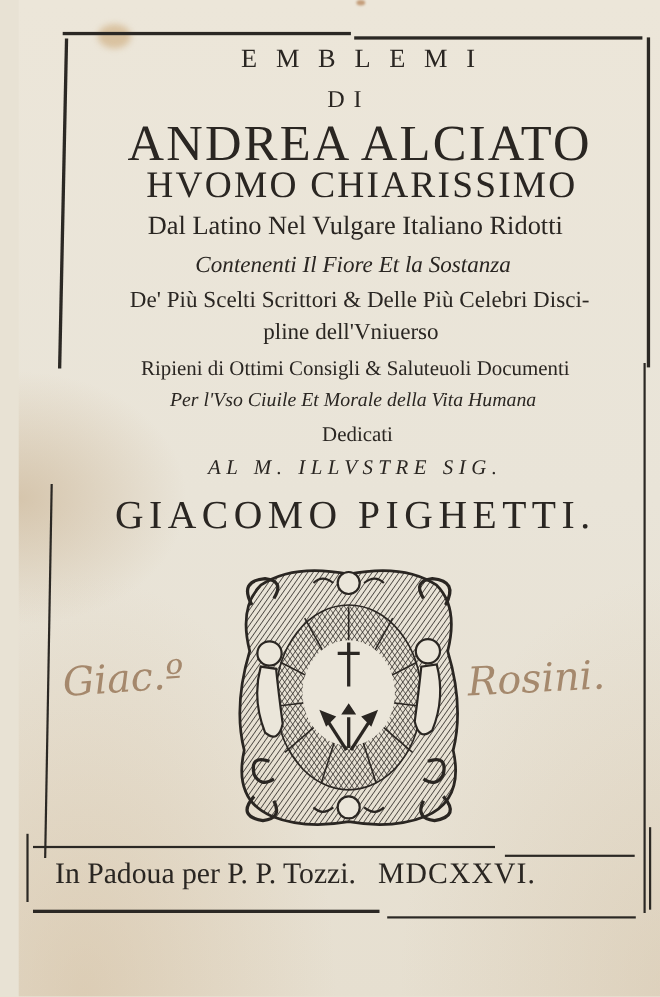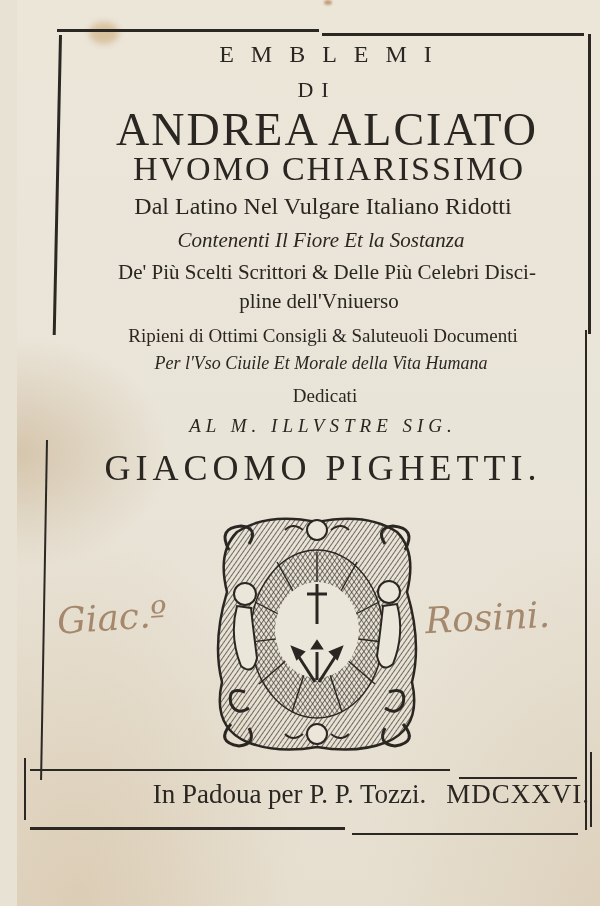--- a/index.html
+++ b/index.html
@@ -43,21 +43,21 @@
     .l-huomo { top: 150px; font-size: 34px; letter-spacing: 2px; left: 12px; }
     .l-dal { top: 193px; font-size: 24px; left: 6px; }
     .l-contenenti { top: 228px; font-size: 21px; font-style: italic; left: 4px; }
     .l-de { top: 260px; font-size: 21px; left: 10px; }
     .l-pline { top: 289px; font-size: 21px; left: 2px; }
     .l-ripieni { top: 325px; font-size: 19px; left: 6px; }
     .l-per { top: 353px; font-size: 18px; font-style: italic; left: 4px; }
     .l-dedicati { top: 385px; font-size: 19px; left: 8px; }
     .l-al { top: 415px; font-size: 19px; font-style: italic; letter-spacing: 5px; left: 6px; }
     .l-giacomo { top: 447px; font-size: 36px; letter-spacing: 5px; left: 6px; }
-    .l-imprint { top: 779px; font-size: 27px; left: 0px; text-align: right; padding-left: 33px; width: 540px; }
+    .l-imprint { top: 779px; font-size: 27px; left: 0px; text-align: left; padding-left: 33px; width: 540px; }
     .l-imprint .year { margin-left: 20px; letter-spacing: 1px; }
 
     .hand { position: absolute; color: #9a7a5c; font-family: "DejaVu Serif", serif; font-style: italic; font-size: 36px; opacity: 0.85; }
     .hand.left { left: 40px; top: 597px; transform: rotate(-4deg); }
     .hand.right { left: 408px; top: 597px; transform: rotate(-3deg); }
 
     .emblem { position: absolute; left: 190px; top: 512px; width: 220px; height: 242px; }
     .emblem svg { width: 100%; height: 100%; }
     .ihs { position: absolute; left: 66px; top: 97px; width: 90px; text-align: center; font-size: 30px; color: #2a2622; letter-spacing: 0px; }
   </style>

